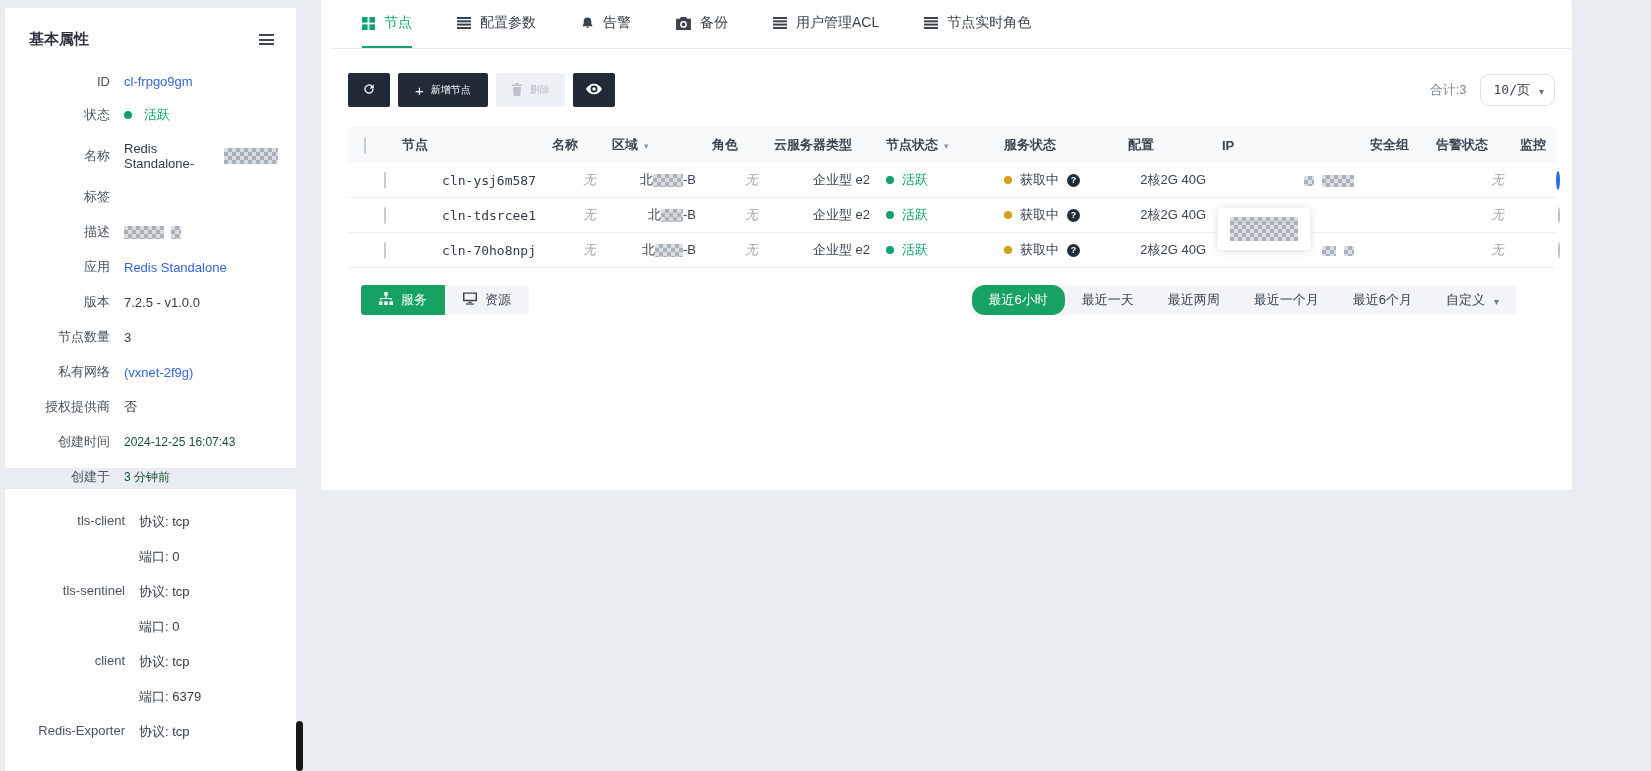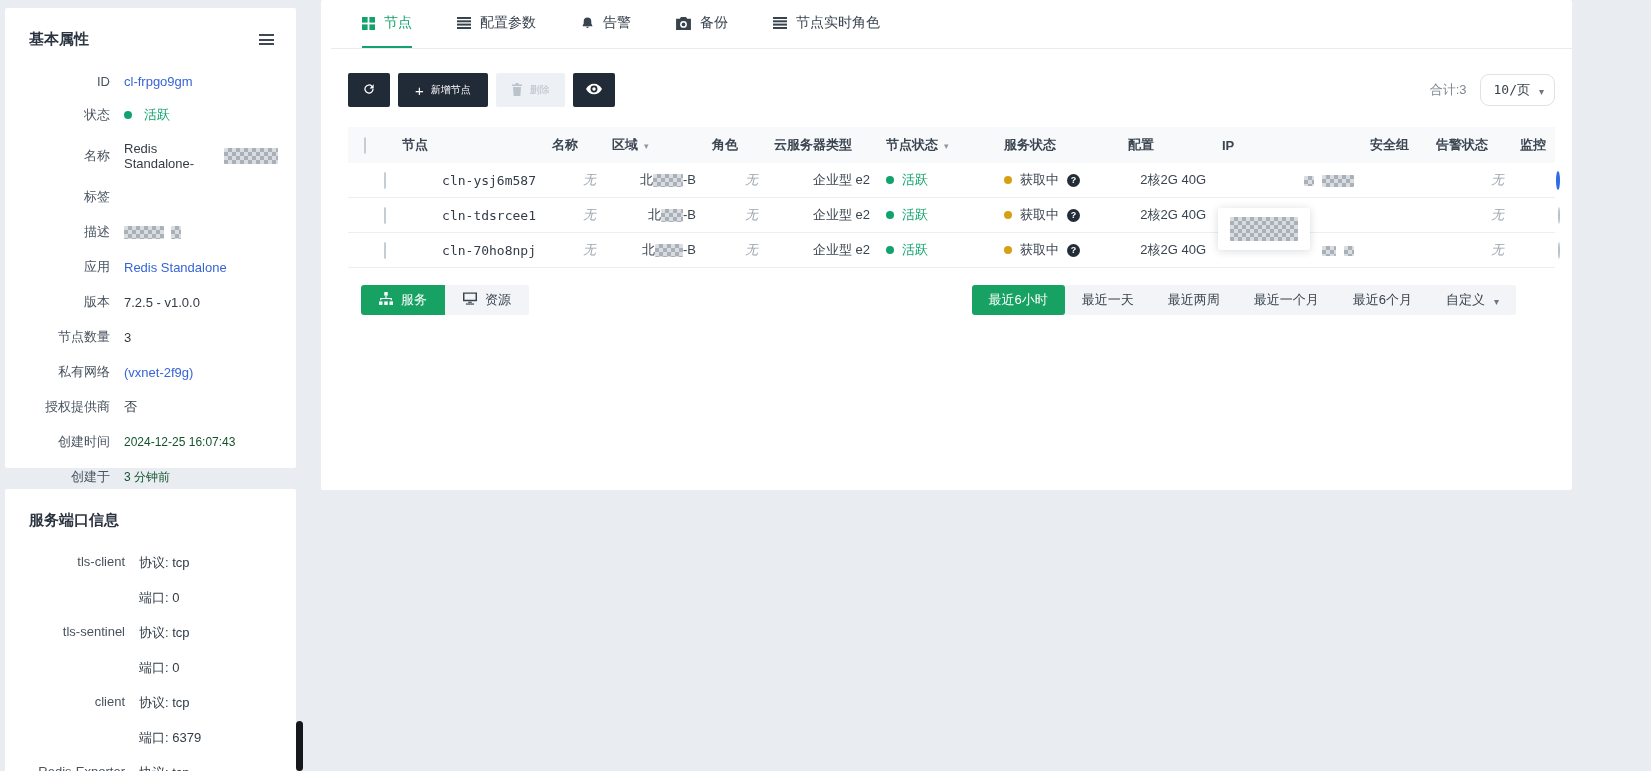--- a/index.html
+++ b/index.html
@@ -63,21 +63,21 @@
   .radio.on { border:2px solid #2d6ce5; }
   .radio.on::after { content:""; position:absolute; inset:2px; background:#2d6ce5; border-radius:50%; }
   .ip-cell { position:relative; }
   .ip-pop { position:absolute; top:-7px; left:12px; background:#fff; border-radius:3px; box-shadow:0 1px 8px rgba(40,50,60,.18); padding:9px 12px; z-index:5; }
   .hint { margin:26px 17px 0 20px; color:#7e8790; }
   .monitor-row { display:flex; align-items:center; margin:17px 56px 0 30px; }
   .seg { display:flex; border-radius:3px; overflow:hidden; }
   .seg-btn { height:30px; display:inline-flex; align-items:center; gap:8px; padding:0 18px; font-size:13px; border:none; cursor:pointer; background:#f2f4f7; color:#39434e; font-family:inherit; }
   .seg-btn.green { background:#17a263; color:#fff; }
   .time-group { margin-left:auto; display:flex; background:#f2f4f7; border-radius:3px; }
-  .time-btn { height:30px; padding:0 17px; display:inline-flex; align-items:center; border:none; background:transparent; color:#39434e; font-size:13px; cursor:pointer; border-radius:3px; font-family:inherit; }
+  .time-btn { height:30px; padding:0 17px; display:inline-flex; align-items:center; border:none; background:transparent; color:#39434e; font-size:13px; cursor:pointer; border-radius:13px; font-family:inherit; }
   .time-btn.active { background:#17a263; color:#fff; }
   .empty-text { margin:24px 0 0 30px; color:#8a929c; }
   .scroll-thumb { position:fixed; left:296px; bottom:0; width:7px; height:50px; background:#15181b; border-radius:4px; }
 </style>
 </head>
 <body>
 
 <div class="page">
 
   <div class="left-col">
@@ -136,23 +136,20 @@
           <span class="f-value muted">2024-12-25 16:07:43</span>
         </div>
         <div class="field">
           <span class="f-label">创建于</span>
           <span class="f-value muted">3 分钟前</span>
         </div>
       </div>
     </section>
 
     <section class="card card-ports">
-      <div class="card-head">
-        <h2>服务端口信息</h2>
-      </div>
       <div class="fields" style="padding-top:24px">
         <div class="p-entry">
           <span class="p-name">tls-client</span>
           <div class="p-vals">
             <div>协议: tcp</div>
             <div>端口: 0</div>
           </div>
         </div>
         <div class="p-entry">
           <span class="p-name">tls-sentinel</span>
@@ -213,20 +210,31 @@
       </div>
       <div class="tab">
         <span>
             <svg width="15" height="13" viewBox="0 0 24 21" fill="currentColor">
               <path d="M8 0L6 3H0v18h24V3h-6l-2-3H8z"></path>
               <circle cx="12" cy="12" r="5.5" fill="#fff"></circle>
               <circle cx="12" cy="12" r="3" fill="currentColor"></circle>
             </svg>
           </span>
         <span>备份</span>
+      </div>
+      <div class="tab">
+        <span>
+            <svg width="14" height="12" viewBox="0 0 14 12" fill="currentColor">
+              <rect y="0" width="14" height="2"></rect>
+              <rect y="3.3" width="14" height="2"></rect>
+              <rect y="6.6" width="14" height="2"></rect>
+              <rect y="10" width="14" height="2"></rect>
+            </svg>
+          </span>
+        <span>用户管理ACL</span>
       </div>
       <div class="tab">
         <span>
             <svg width="14" height="12" viewBox="0 0 14 12" fill="currentColor">
               <rect y="0" width="14" height="2"></rect>
               <rect y="3.3" width="14" height="2"></rect>
               <rect y="6.6" width="14" height="2"></rect>
               <rect y="10" width="14" height="2"></rect>
             </svg>
           </span>

